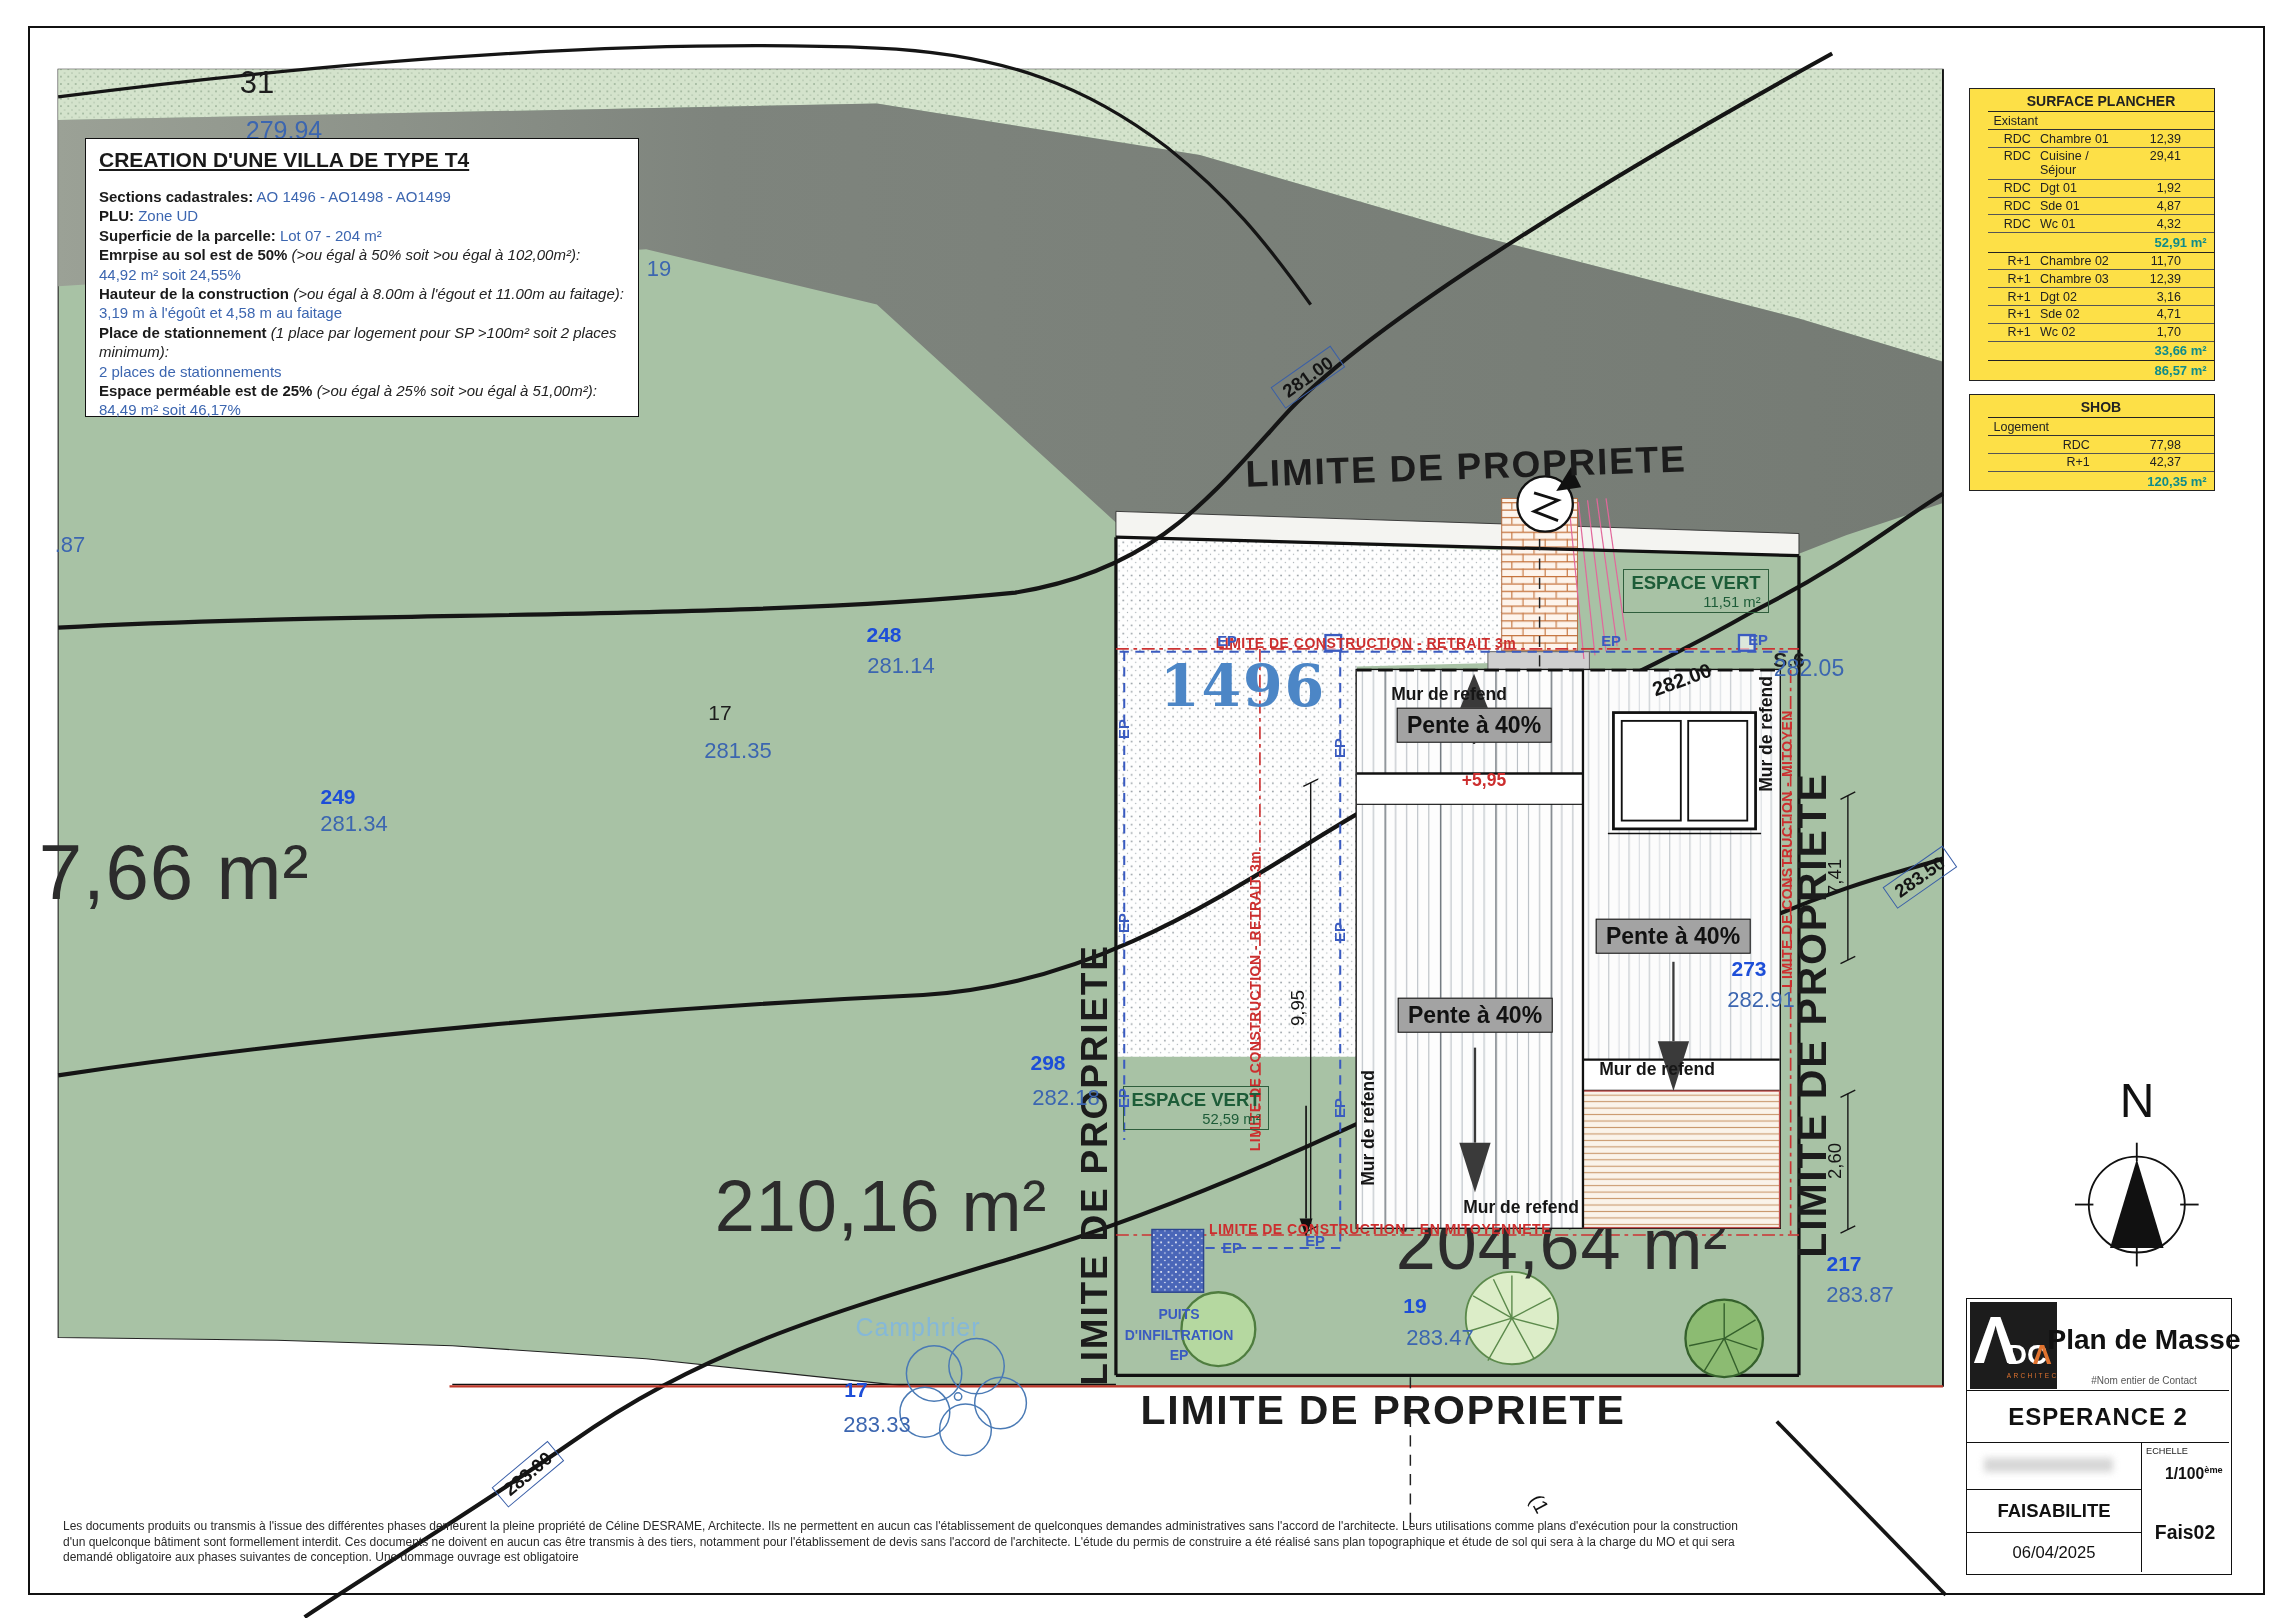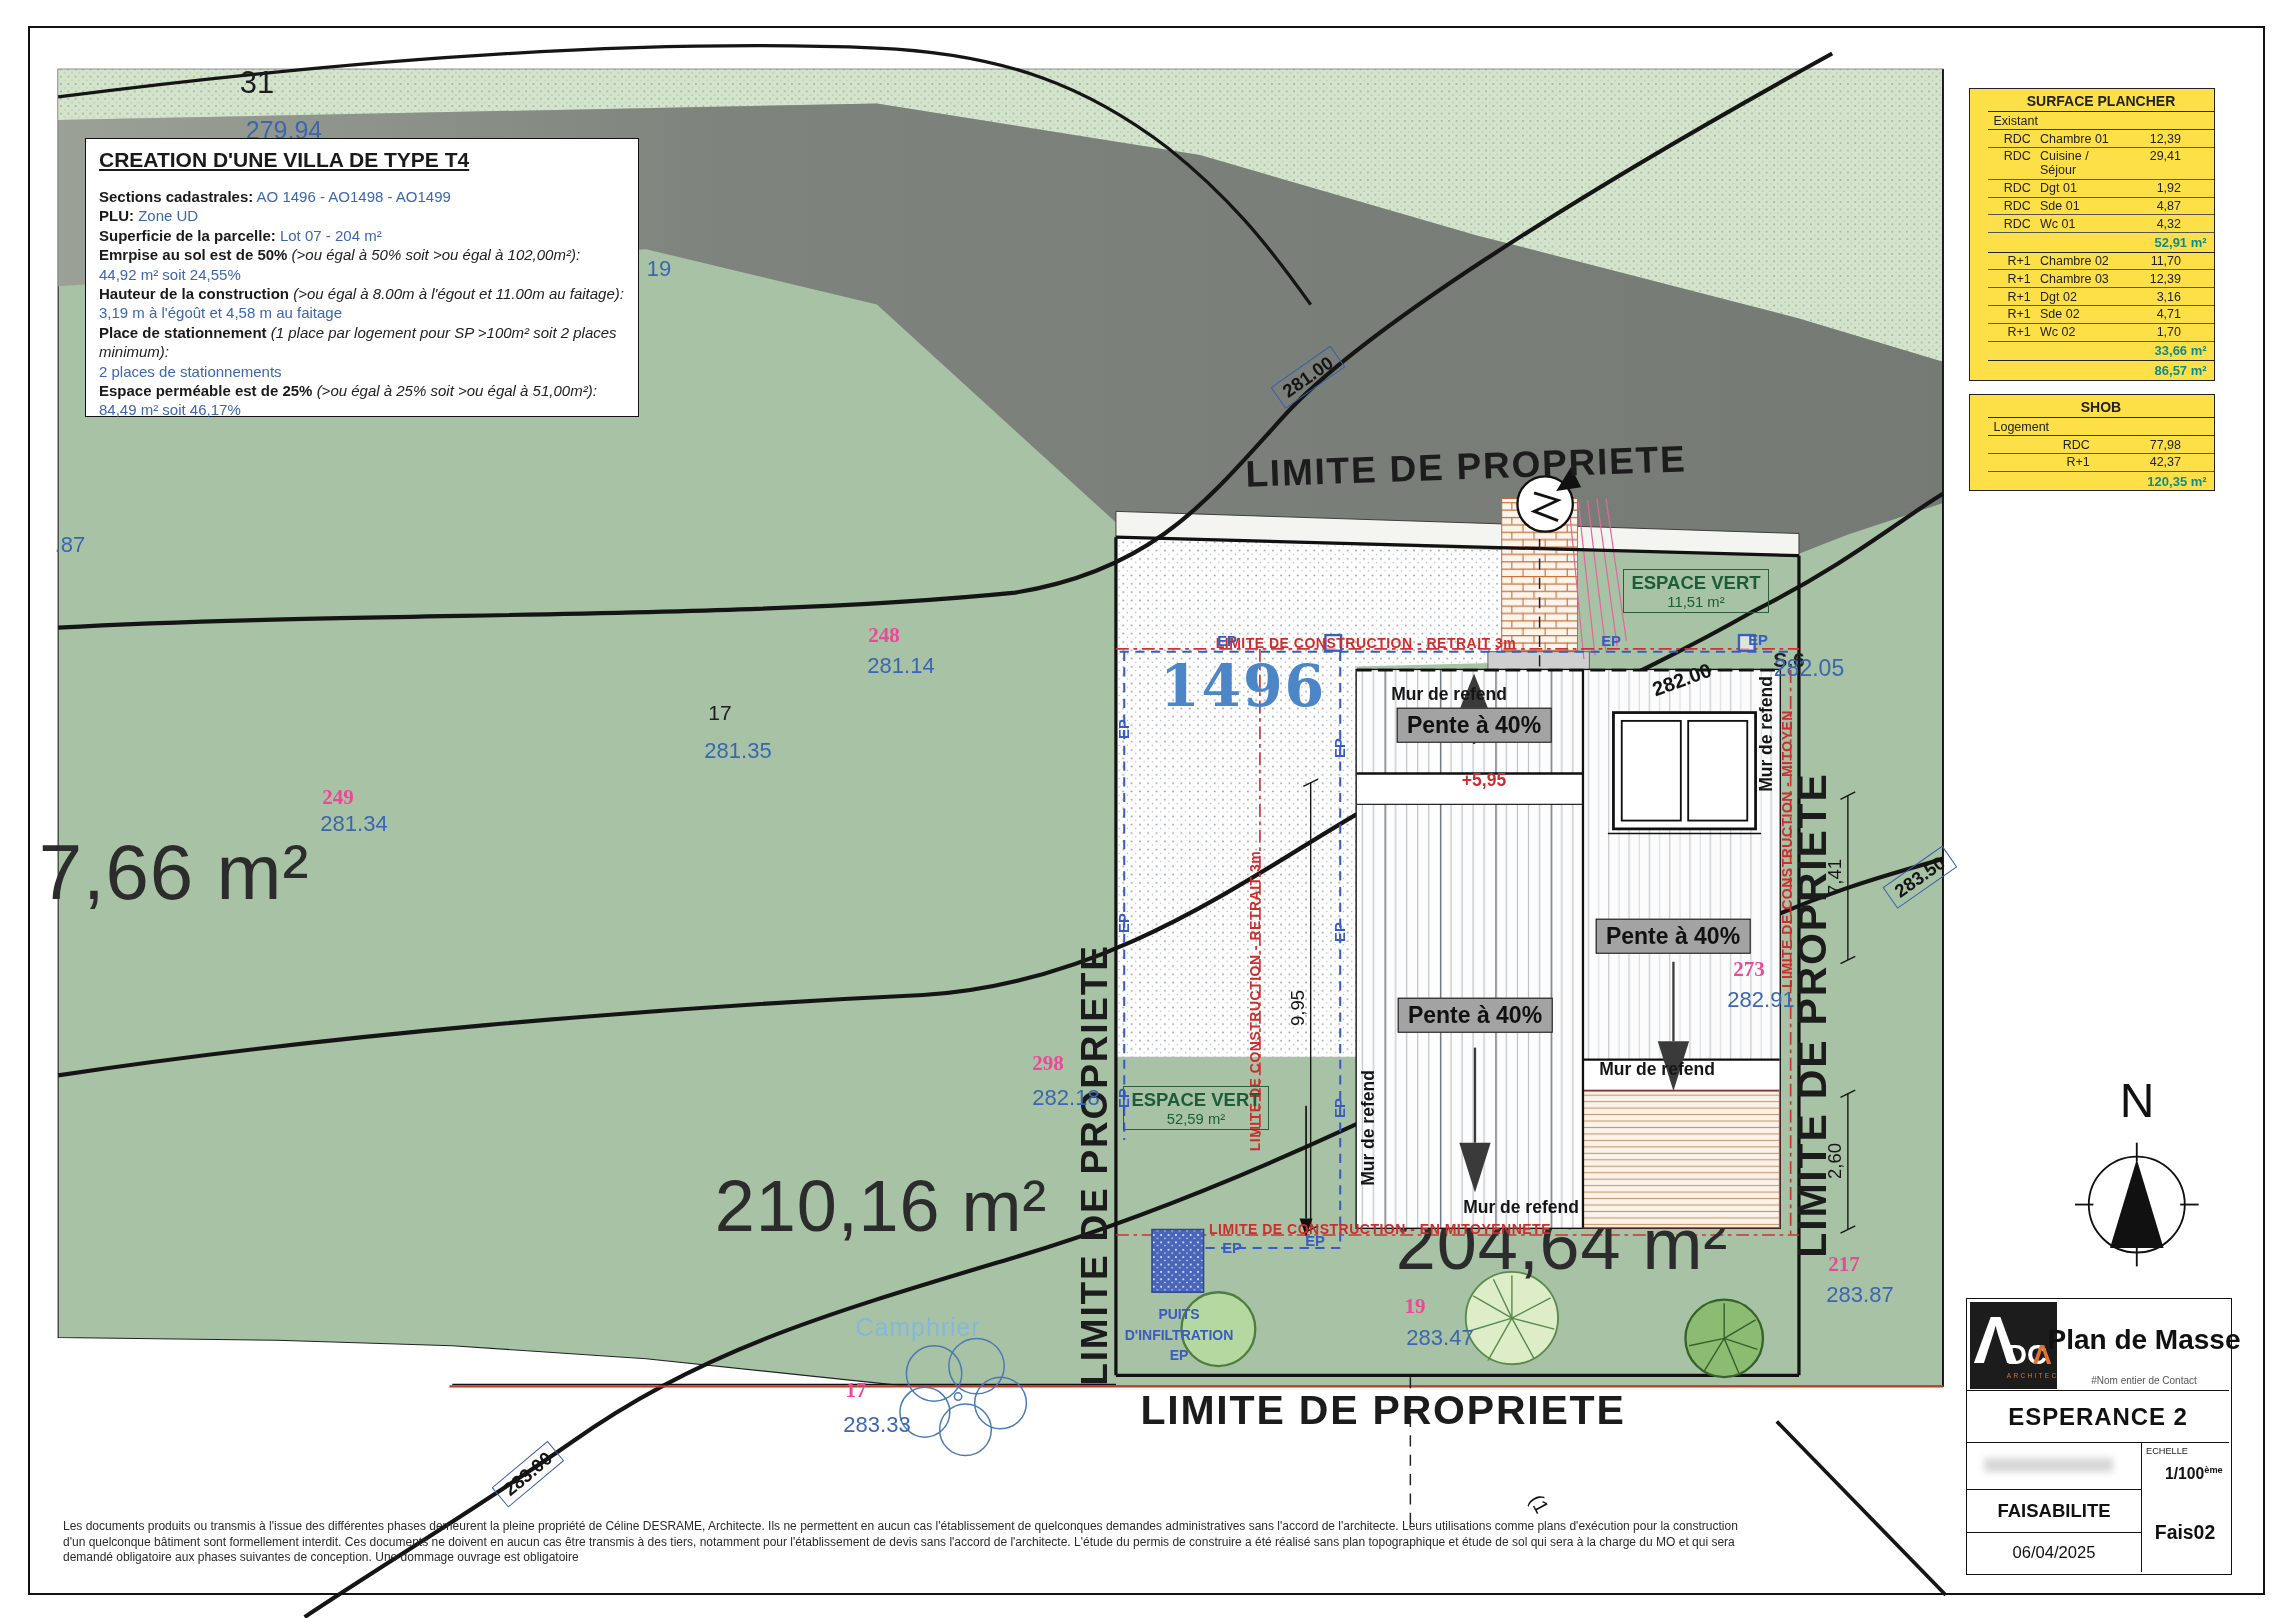--- a/index.html
+++ b/index.html
@@ -4,33 +4,33 @@
 <style>
   html,body{margin:0;padding:0;background:#e8e8e8;}
   #page{position:relative;width:2290px;height:1619px;background:#ffffff;overflow:hidden;
         font-family:"Liberation Sans",sans-serif;}
   #frame{position:absolute;left:28px;top:26px;width:2233px;height:1565px;border:2.3px solid #111;}
   svg{position:absolute;left:0;top:0;}
   .abs{position:absolute;}
   .ctr{transform:translate(-50%,-50%);white-space:nowrap;}
   .r90{transform:translate(-50%,-50%) rotate(-90deg);white-space:nowrap;}
   .lbl{position:absolute;white-space:nowrap;}
-  .red{color:#ec4899;font-weight:bold;font-family:Liberation Serif, serif;}
+  .red{color:#1d4ed8;font-weight:bold;}
   .blue{color:#3c66b0;}
   .black-id{color:#1d1d1d;}
   .big-area{color:#2c2c2c;font-size:72px;letter-spacing:0.9px;}
   .limite{color:#1c1c1c;font-weight:600;letter-spacing:1.8px;}
   .lc-red{color:#cc2e2e;font-weight:bold;font-size:14px;letter-spacing:0.5px;}
   .ep{color:#3a5bc0;font-weight:bold;font-size:14.8px;}
   .wall{color:#161616;font-weight:600;font-size:17.5px;}
   .pente{background:#a3a3a3;border:1.8px solid #111;font-weight:bold;font-size:23px;color:#111;
          padding:2.8px 9.2px;}
   .dim{color:#161616;font-size:18.5px;}
   .cbox{border:1.8px solid #3a5fa8;color:#141414;font-size:18.5px;font-weight:600;padding:0.9px 7.4px;}
-  .ev-box{border:1.4px solid #2e5d3c;color:#1d5c38;padding:1.8px 7.4px;text-align:center;}
+  .ev-box{border:1.4px solid #2e5d3c;color:#1d5c38;padding:1.8px 7.4px;text-align:right;}
   .ev-t{font-weight:bold;font-size:18.5px;}
   .ev-a{font-size:14.8px;}
   
   #infobox{position:absolute;left:85px;top:138px;width:554px;height:279px;background:#fff;
            border:1.8px solid #111;padding:9.2px 13px;box-sizing:border-box;color:#1a1a1a;}
   #infobox .ib-title{font-size:21px;font-weight:bold;text-decoration:underline;margin-bottom:14.8px;}
   #infobox .ib-line{font-size:15px;line-height:19.4px;}
   .ib-b{font-weight:bold;}
   .ib-i{font-style:italic;color:#222;}
   .ib-v{color:#3c66b0;}

